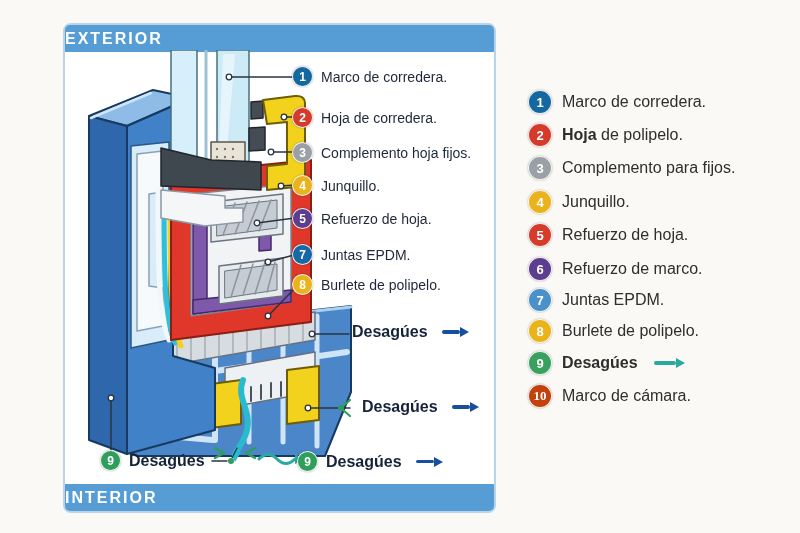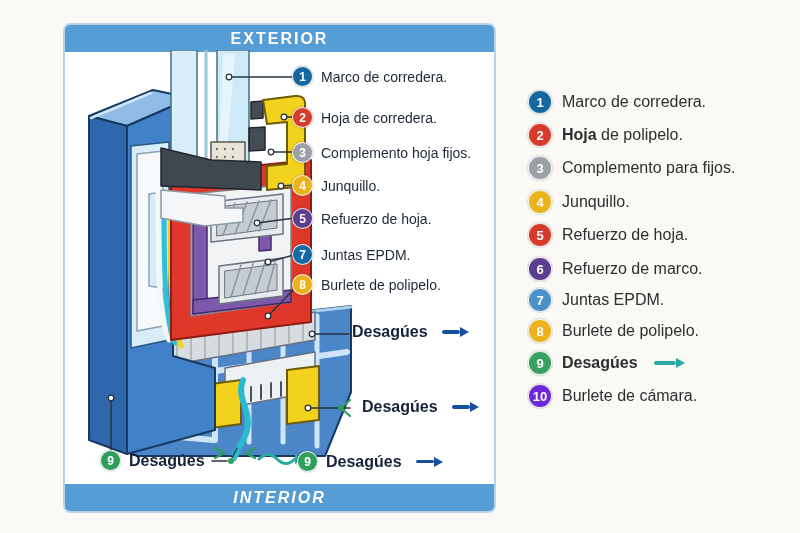--- a/index.html
+++ b/index.html
@@ -2,23 +2,23 @@
 <html><head>
 <meta charset="utf-8">
 <style>
   html,body{margin:0;padding:0;background:#faf9f6;}
   #stage{position:relative;width:800px;height:533px;background:#faf9f6;overflow:hidden;
          font-family:"Liberation Sans",sans-serif;}
   .panel{position:absolute;left:63px;top:23px;width:433px;height:490px;background:#fff;
          border:2px solid #b9d3e8;border-radius:8px;box-sizing:border-box;}
   .banner{position:absolute;left:0;right:0;height:27px;background:#569dd6;color:#fff;
           font-weight:bold;font-size:16px;letter-spacing:2px;display:flex;align-items:center;
-          justify-content:center;}
+          }
   .banner.top{top:0;border-radius:5px 5px 0 0;}
-  .banner.bottom{bottom:0;border-radius:0 0 5px 5px;font-style:italic;}
+  .banner.bottom{bottom:0;border-radius:0 0 5px 5px;}
   .co{position:absolute;display:flex;align-items:center;gap:8px;white-space:nowrap;}
   .badge{width:19px;height:19px;border-radius:50%;color:#fff;font-weight:bold;font-size:12px;
          display:flex;align-items:center;justify-content:center;flex:0 0 auto;
          border:1px solid rgba(255,255,255,.9);box-shadow:0 0 2px rgba(0,0,0,.35);}
   .badge.lg{width:22px;height:22px;font-size:13px;}
   .co-label{font-size:14px;color:#1d2838;}
   .drain-label{font-weight:bold;font-size:16px;color:#15223a;}
   .legend-row{position:absolute;left:528px;display:flex;align-items:center;gap:10px;
               white-space:nowrap;font-size:16px;color:#2e2e2e;}
   .legend-row b{font-weight:bold;}
@@ -286,17 +286,17 @@
   <div class="legend-row" style="top:319px">
     <span class="badge lg" style="background-color: rgb(234, 179, 27);">8</span>
     <span><b></b><span>Burlete de polipelo.</span></span>
   </div>
   <div class="legend-row" style="top:351px">
     <span class="badge lg" style="background-color: rgb(58, 160, 95);">9</span>
     <span><b>Desagúes</b><span></span></span>
     <span class="arrow teal"></span>
   </div>
   <div class="legend-row" style="top:384px">
-    <span class="badge lg" style="background-color: #6d28d9;">10</span>
-    <span><b></b><span>Burlete de cámara.</span></span>
+    <span class="badge lg" style="background-color: #c2410c; font-family: Liberation Serif, serif;">10</span>
+    <span><b></b><span>Marco de cámara.</span></span>
   </div>
 
 </div>
 
 </body></html>

